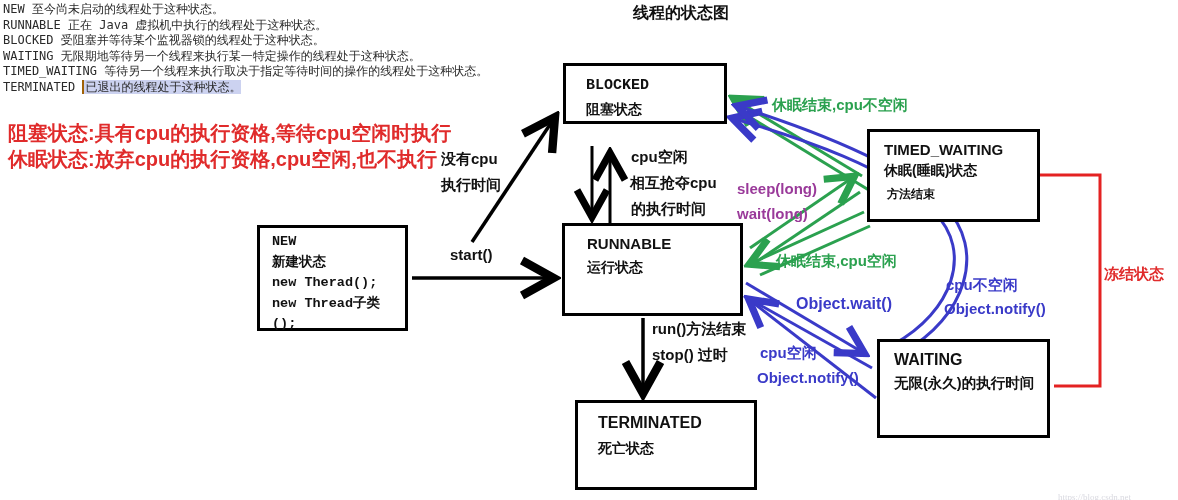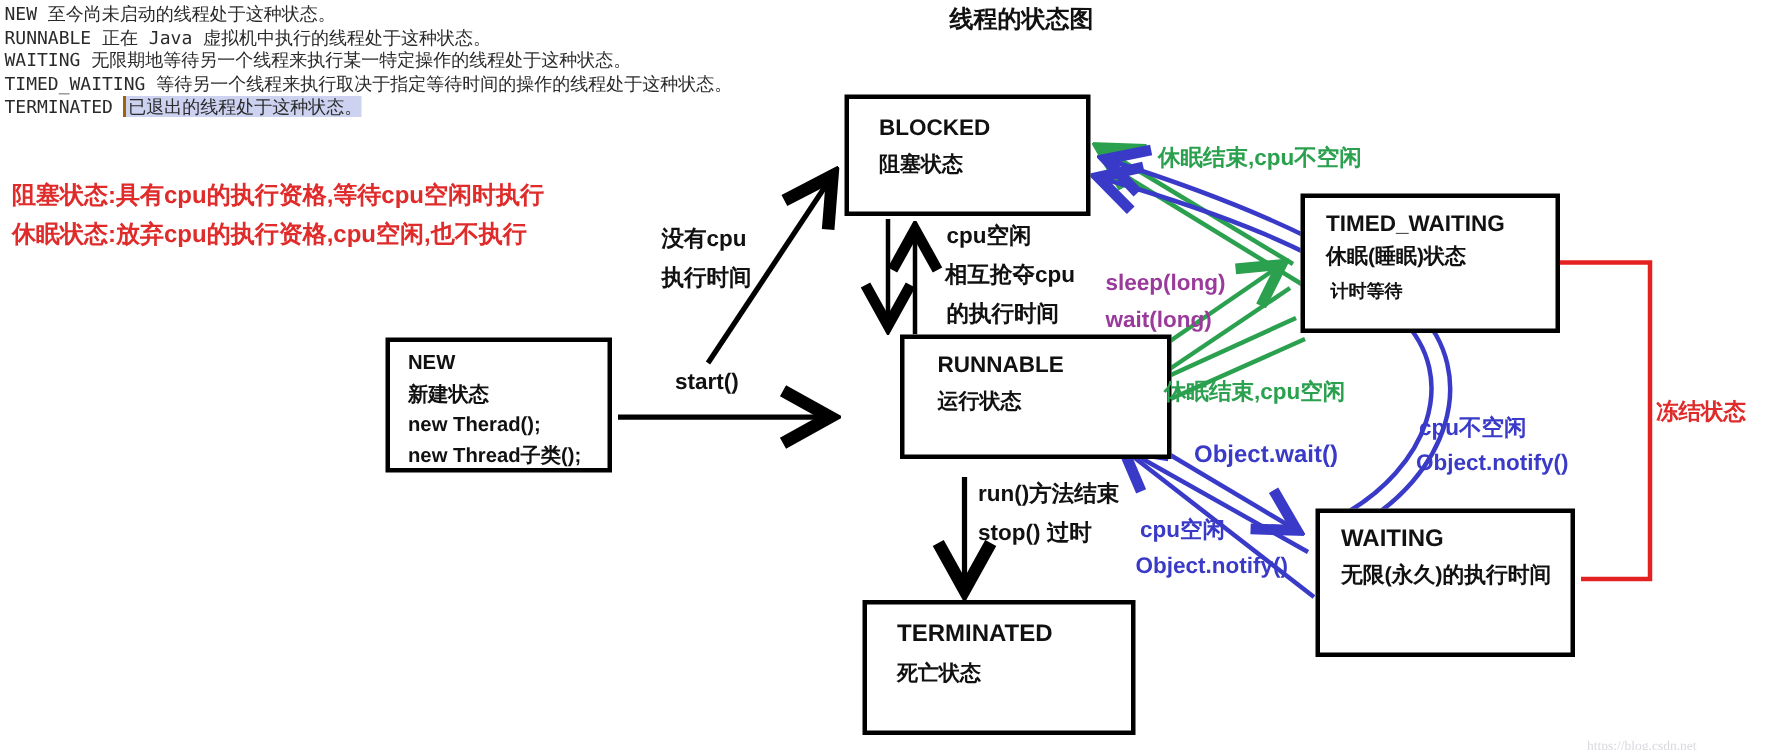--- a/index.html
+++ b/index.html
@@ -9,39 +9,39 @@
     font-family:"Liberation Sans", sans-serif; overflow:hidden;
   }
   svg.edges { position:absolute; left:0; top:0; width:1178px; height:500px; }
 
   
   .legend { position:absolute; left:3px; top:2px; font-family:"DejaVu Sans Mono", monospace;
             font-size:12px; color:#2a2a2a; line-height:15.5px; white-space:nowrap; }
   .legend .hl { background:#ccd2f0; border-left:2px solid #a16207; padding-left:1px; }
 
   
-  .note { position:absolute; left:8px; font-size:16px; font-weight:bold; color:#e02b2b; white-space:nowrap; }
+  .note { position:absolute; left:8px; font-size:20px; font-weight:bold; color:#e02b2b; white-space:nowrap; }
   .note1 { top:120px; } .note2 { top:146px; }
 
   .title { position:absolute; left:633px; top:3px; font-size:16px; font-weight:bold; color:#111; }
 
   
   .node { position:absolute; border:3px solid #000; background:#fff; }
   .node .nm  { font-weight:bold; font-size:15px; color:#111; }
   .node .lb  { font-weight:bold; font-size:14px; color:#111; }
   .node .sub { font-weight:bold; font-size:12px; color:#111; }
 
-  .n-blocked    { left:563px; top:63px;  width:164px; height:81px; padding:11px 0 0 20px; }
+  .n-blocked    { left:563px; top:63px;  width:164px; height:61px; padding:11px 0 0 20px;font-family:Liberation Mono, monospace; }
   .n-blocked .lb { margin-top:7px; }
   .n-timed      { left:867px; top:129px; width:173px; height:93px; padding:9px 0 0 14px; }
   .n-timed .lb  { margin-top:4px; }
   .n-timed .sub { margin-top:6px; margin-left:3px; }
-  .n-new        { left:257px; top:225px; width:151px; height:90px; padding:4px 16px 0 12px; }
+  .n-new        { left:257px; top:225px; width:151px; height:106px; padding:4px 16px 0 12px;font-family:Liberation Mono, monospace; }
   .n-new div    { font-weight:bold; font-size:13.5px; line-height:20.5px; color:#111; }
-  .n-runnable   { left:562px; top:223px; width:181px; height:83px; padding:9px 4px 0 22px;margin-left:38px; }
+  .n-runnable   { left:562px; top:223px; width:181px; height:93px; padding:9px 4px 0 22px; }
   .n-runnable .lb { margin-top:7px; }
   .n-waiting    { left:877px; top:339px; width:173px; height:99px; padding:9px 0 0 14px; }
   .n-waiting .nm { font-size:16px; }
   .n-waiting .lb { margin-top:5px; font-size:14.5px; }
   .n-terminated { left:575px; top:400px; width:182px; height:90px; padding:11px 0 0 20px; }
   .n-terminated .nm { font-size:16px; }
   .n-terminated .lb { margin-top:8px; }
 
   
   .elab { position:absolute; font-weight:bold; font-size:15px; white-space:nowrap; }
@@ -86,39 +86,40 @@
     <line x1="876" y1="398" x2="751" y2="301" stroke="#3a3ac8" stroke-width="3" marker-end="url(#mk-b)"></line>
     <path d="M894,344 C952,312 974,252 934,212 C892,168 800,138 735,119" fill="none" stroke="#3a3ac8" stroke-width="3" marker-end="url(#mk-b)"></path>
     <path d="M903,352 C965,318 988,250 944,206 C900,162 806,128 740,107" fill="none" stroke="#3a3ac8" stroke-width="3" marker-end="url(#mk-b)"></path>
 
     <path d="M1040,175 L1100,175 L1100,386 L1054,386" fill="none" stroke="#e42222" stroke-width="3"></path>
   </svg>
 
   <div class="legend">
     <div>NEW 至今尚未启动的线程处于这种状态。</div>
     <div>RUNNABLE 正在 Java 虚拟机中执行的线程处于这种状态。</div>
+    <div>BLOCKED 受阻塞并等待某个监视器锁的线程处于这种状态。</div>
     <div>WAITING 无限期地等待另一个线程来执行某一特定操作的线程处于这种状态。</div>
     <div>TIMED_WAITING 等待另一个线程来执行取决于指定等待时间的操作的线程处于这种状态。</div>
     <div><span>TERMINATED </span><span class="hl">已退出的线程处于这种状态。</span></div>
   </div>
 
   <div class="note note1">阻塞状态:具有cpu的执行资格,等待cpu空闲时执行</div>
   <div class="note note2">休眠状态:放弃cpu的执行资格,cpu空闲,也不执行</div>
 
   <div class="title">线程的状态图</div>
 
   <div class="node n-blocked">
     <div class="nm">BLOCKED</div>
     <div class="lb">阻塞状态</div>
   </div>
 
   <div class="node n-timed">
     <div class="nm">TIMED_WAITING</div>
     <div class="lb">休眠(睡眠)状态</div>
-    <div class="sub">计时等待</div>
+    <div class="sub">方法结束</div>
   </div>
 
   <div class="node n-new">
     <div>NEW</div>
     <div>新建状态</div>
     <div>new Therad();</div>
     <div>new Thread子类();</div>
   </div>
 
   <div class="node n-runnable">

